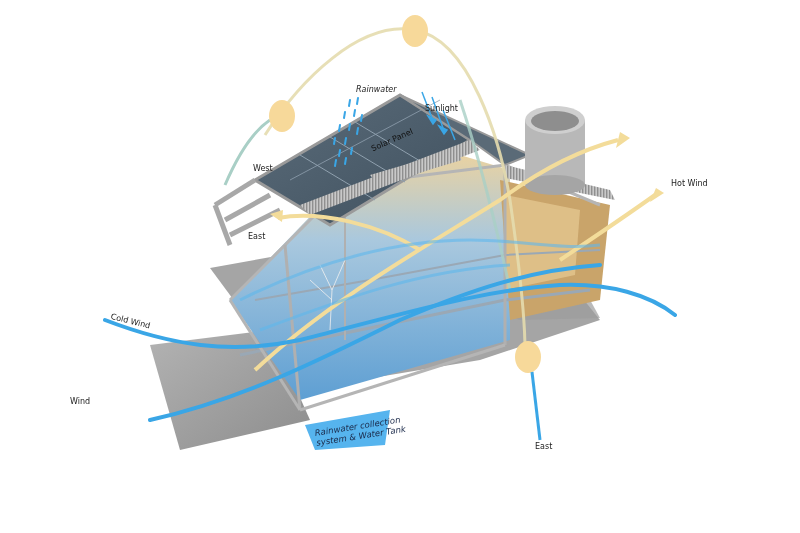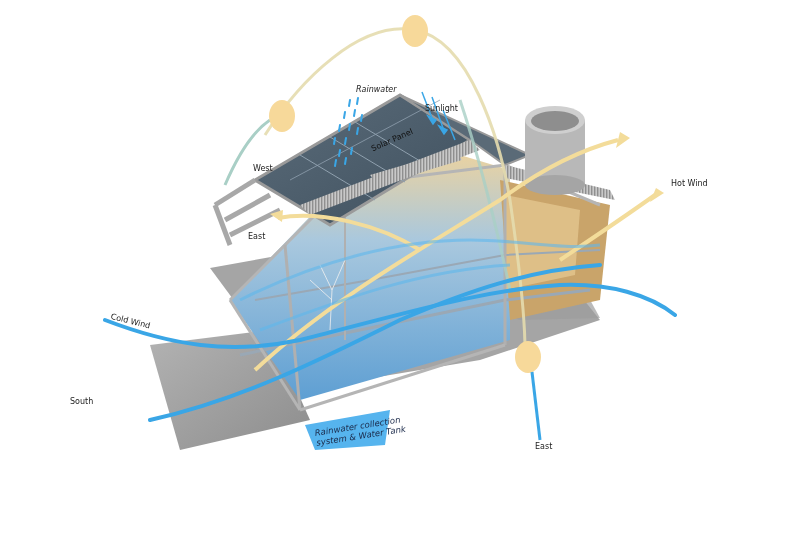--- a/index.html
+++ b/index.html
@@ -141,18 +141,18 @@
   </g>
 </svg>
 
 <div class="lbl" style="left:356px;top:85px;font-style:italic;">Rainwater</div>
 <div class="lbl" style="left:425px;top:104px;">Sunlight</div>
 <div class="lbl" style="left:370px;top:145px;color:#111;transform:rotate(-24deg);transform-origin:left top;">Solar Panel</div>
 <div class="lbl" style="left:253px;top:158px;margin-top:6px;">West</div>
 <div class="lbl" style="left:248px;top:232px;">East</div>
 <div class="lbl" style="left:638px;top:179px;padding-left:33px;">Hot Wind</div>
 <div class="lbl" style="left:112px;top:312px;transform:rotate(14deg);transform-origin:left top;">Cold Wind</div>
-<div class="lbl" style="left:70px;top:397px;">South</div>
+<div class="lbl" style="left:70px;top:397px;">Wind</div>
 <div class="lbl" style="left:535px;top:442px;">East</div>
 <div class="tank-lbl" style="left:314px;top:428px;">
   <div>Rainwater collection</div>
   <div>system &amp; Water Tank</div>
 </div>
 
 </body></html>

